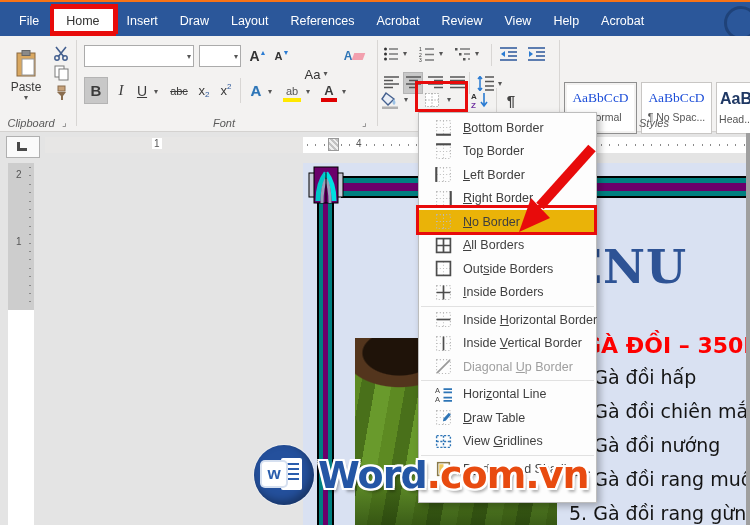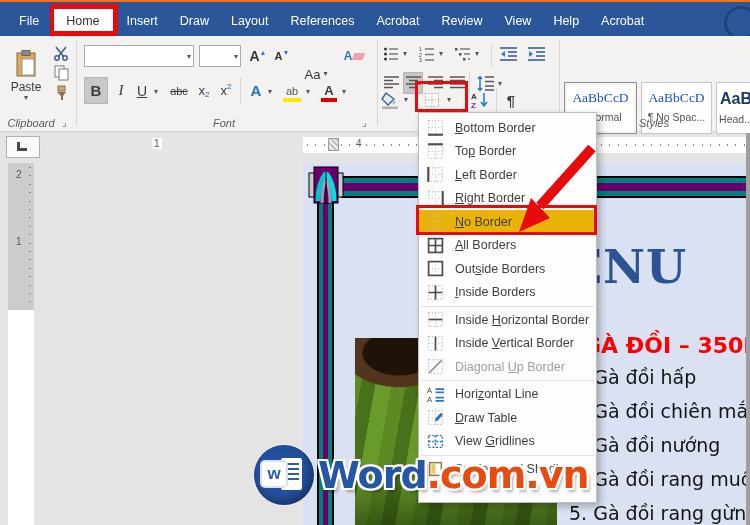--- a/index.html
+++ b/index.html
@@ -89,21 +89,21 @@
       radial-gradient(55px 38px at 62% 42%, #c6792f 0 50%, rgba(198,121,47,0) 52%),
       linear-gradient(180deg, rgba(0,0,0,0) 70%, rgba(15,35,4,.5) 100%),
       repeating-linear-gradient(100deg, #5d8a22 0 14px, #49701a 14px 28px, #699a2c 28px 44px); }
 
   #right-strip { position:absolute; right:0; top:133px; width:4px; height:392px; background:#9f9f9f; }
 
   
   #borders-menu { position:absolute; left:418px; top:112px; width:179px; height:391px;
     background:#fdfdfd; border:1px solid #bdbdbd; box-shadow:3px 3px 7px rgba(0,0,0,.28);
     padding-top:3px; z-index:40; }
-  .mi { height:23.5px; display:flex; align-items:center; padding-left:8px; }
+  .mi { height:23.5px; display:flex; align-items:center; padding-left:16px; }
   .mi .ic { width:17px; height:17px; flex:0 0 17px; display:flex; align-items:center; }
   .mi .lb { margin-left:11px; font-size:12.5px; color:#3f3f3f; white-space:nowrap; }
   .mi .lb u { text-decoration:underline; }
   .mi.sel { background:#eab308; }
   .mi.dis .lb { color:#9f9f9f; }
   .msep { height:1px; background:#e1e1e1; margin:1.5px 2px; }
 
   
   .redbox { position:absolute; border:3px solid #e80b0b; z-index:70; }
   #arrow { position:absolute; left:0; top:0; width:750px; height:525px; z-index:80; pointer-events:none; }

